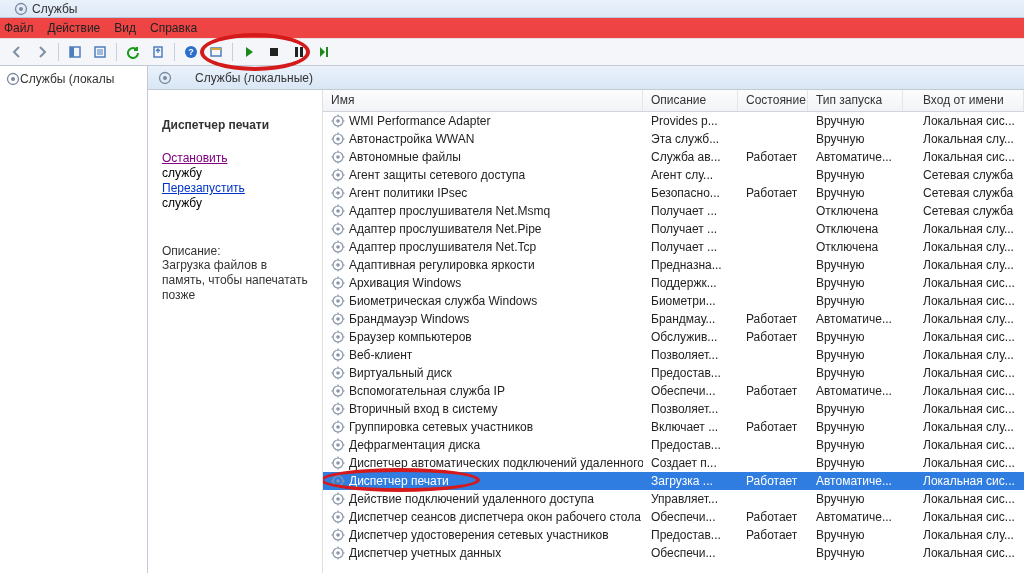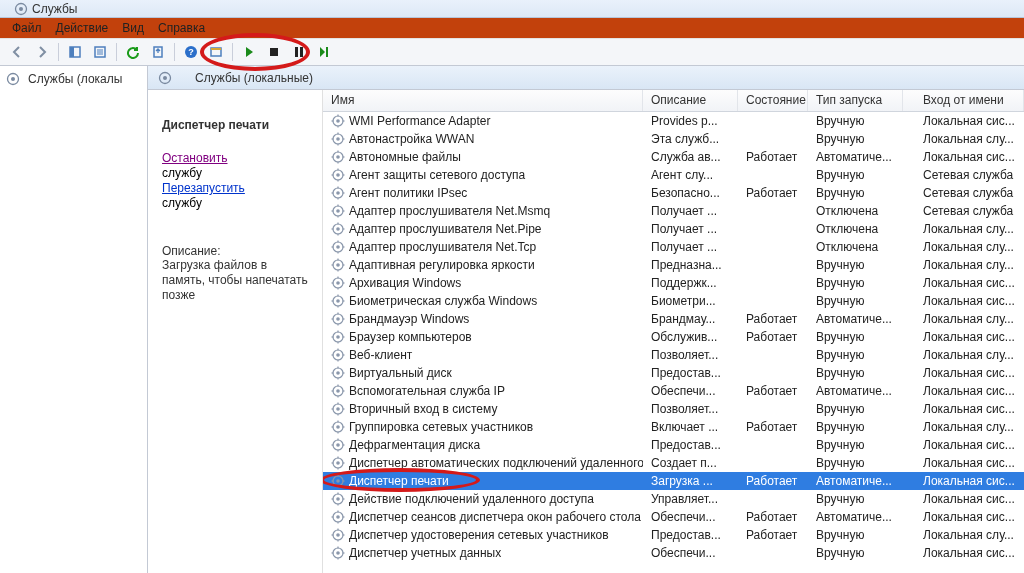--- a/index.html
+++ b/index.html
@@ -17,25 +17,25 @@
     border-bottom: 1px solid #b6c6db;
     display: flex;
     align-items: center;
     padding: 0 14px;
     font-size: 12px;
     color: #333;
   }
   .titlebar .gear { margin-right: 4px; }
   .menubar {
     height: 20px;
-    background: #c2410c;
+    background: #ef4444;
     display: flex;
     align-items: center;
     gap: 14px;
-    padding: 0 12px;
+    padding: 0 4px;
     font-size: 12px;
     color: #222;
   }
   .menubar span { cursor: default; }
   .toolbar {
     height: 28px;
     background: #f4f6f9;
     border-top: 1px solid #e3e3e3;
     border-bottom: 1px solid #c3c9d4;
     display: flex;
@@ -77,21 +77,21 @@
     width: 148px;
     border-right: 1px solid #c3c9d4;
     background: #fff;
     padding: 4px;
     font-size: 12px;
     color: #333;
   }
   .tree-item {
     display: flex;
     align-items: center;
-    gap: 8px;
+    gap: 0;
     padding: 2px;
   }
   .right {
     flex: 1;
     display: flex;
     flex-direction: column;
   }
   .view-header {
     height: 24px;
     background: linear-gradient(#eaf2fb, #d9e6f5);

